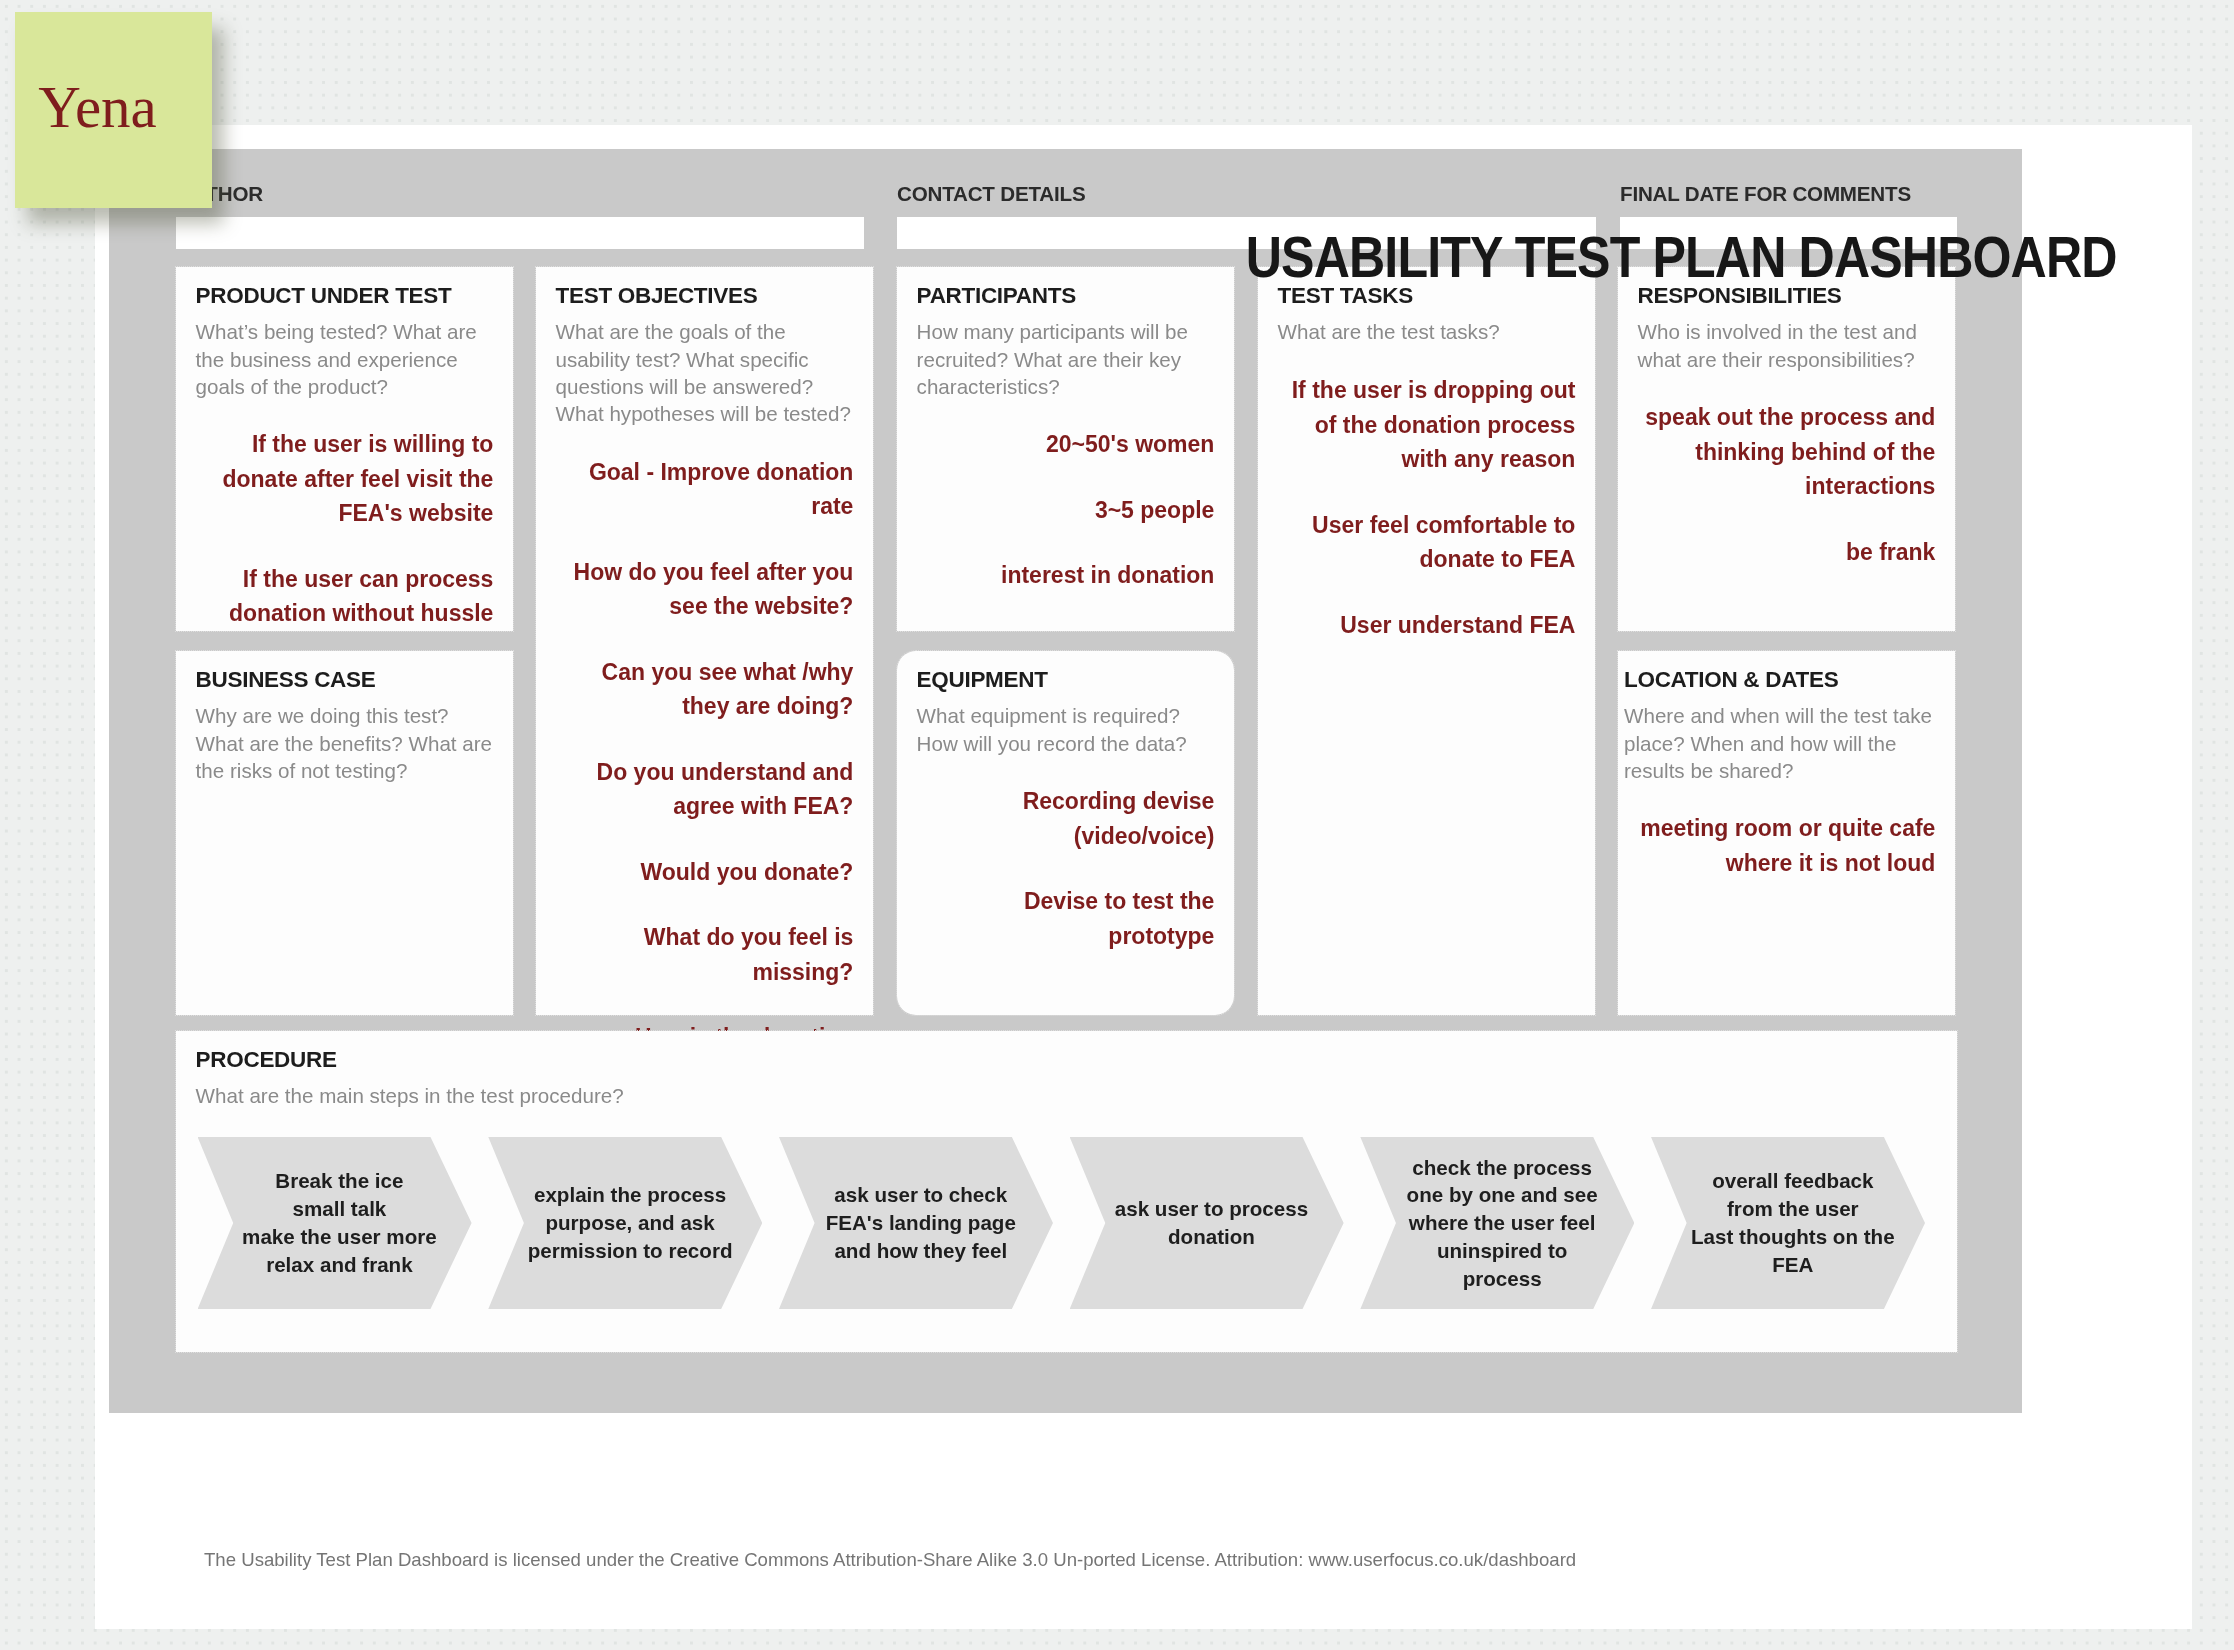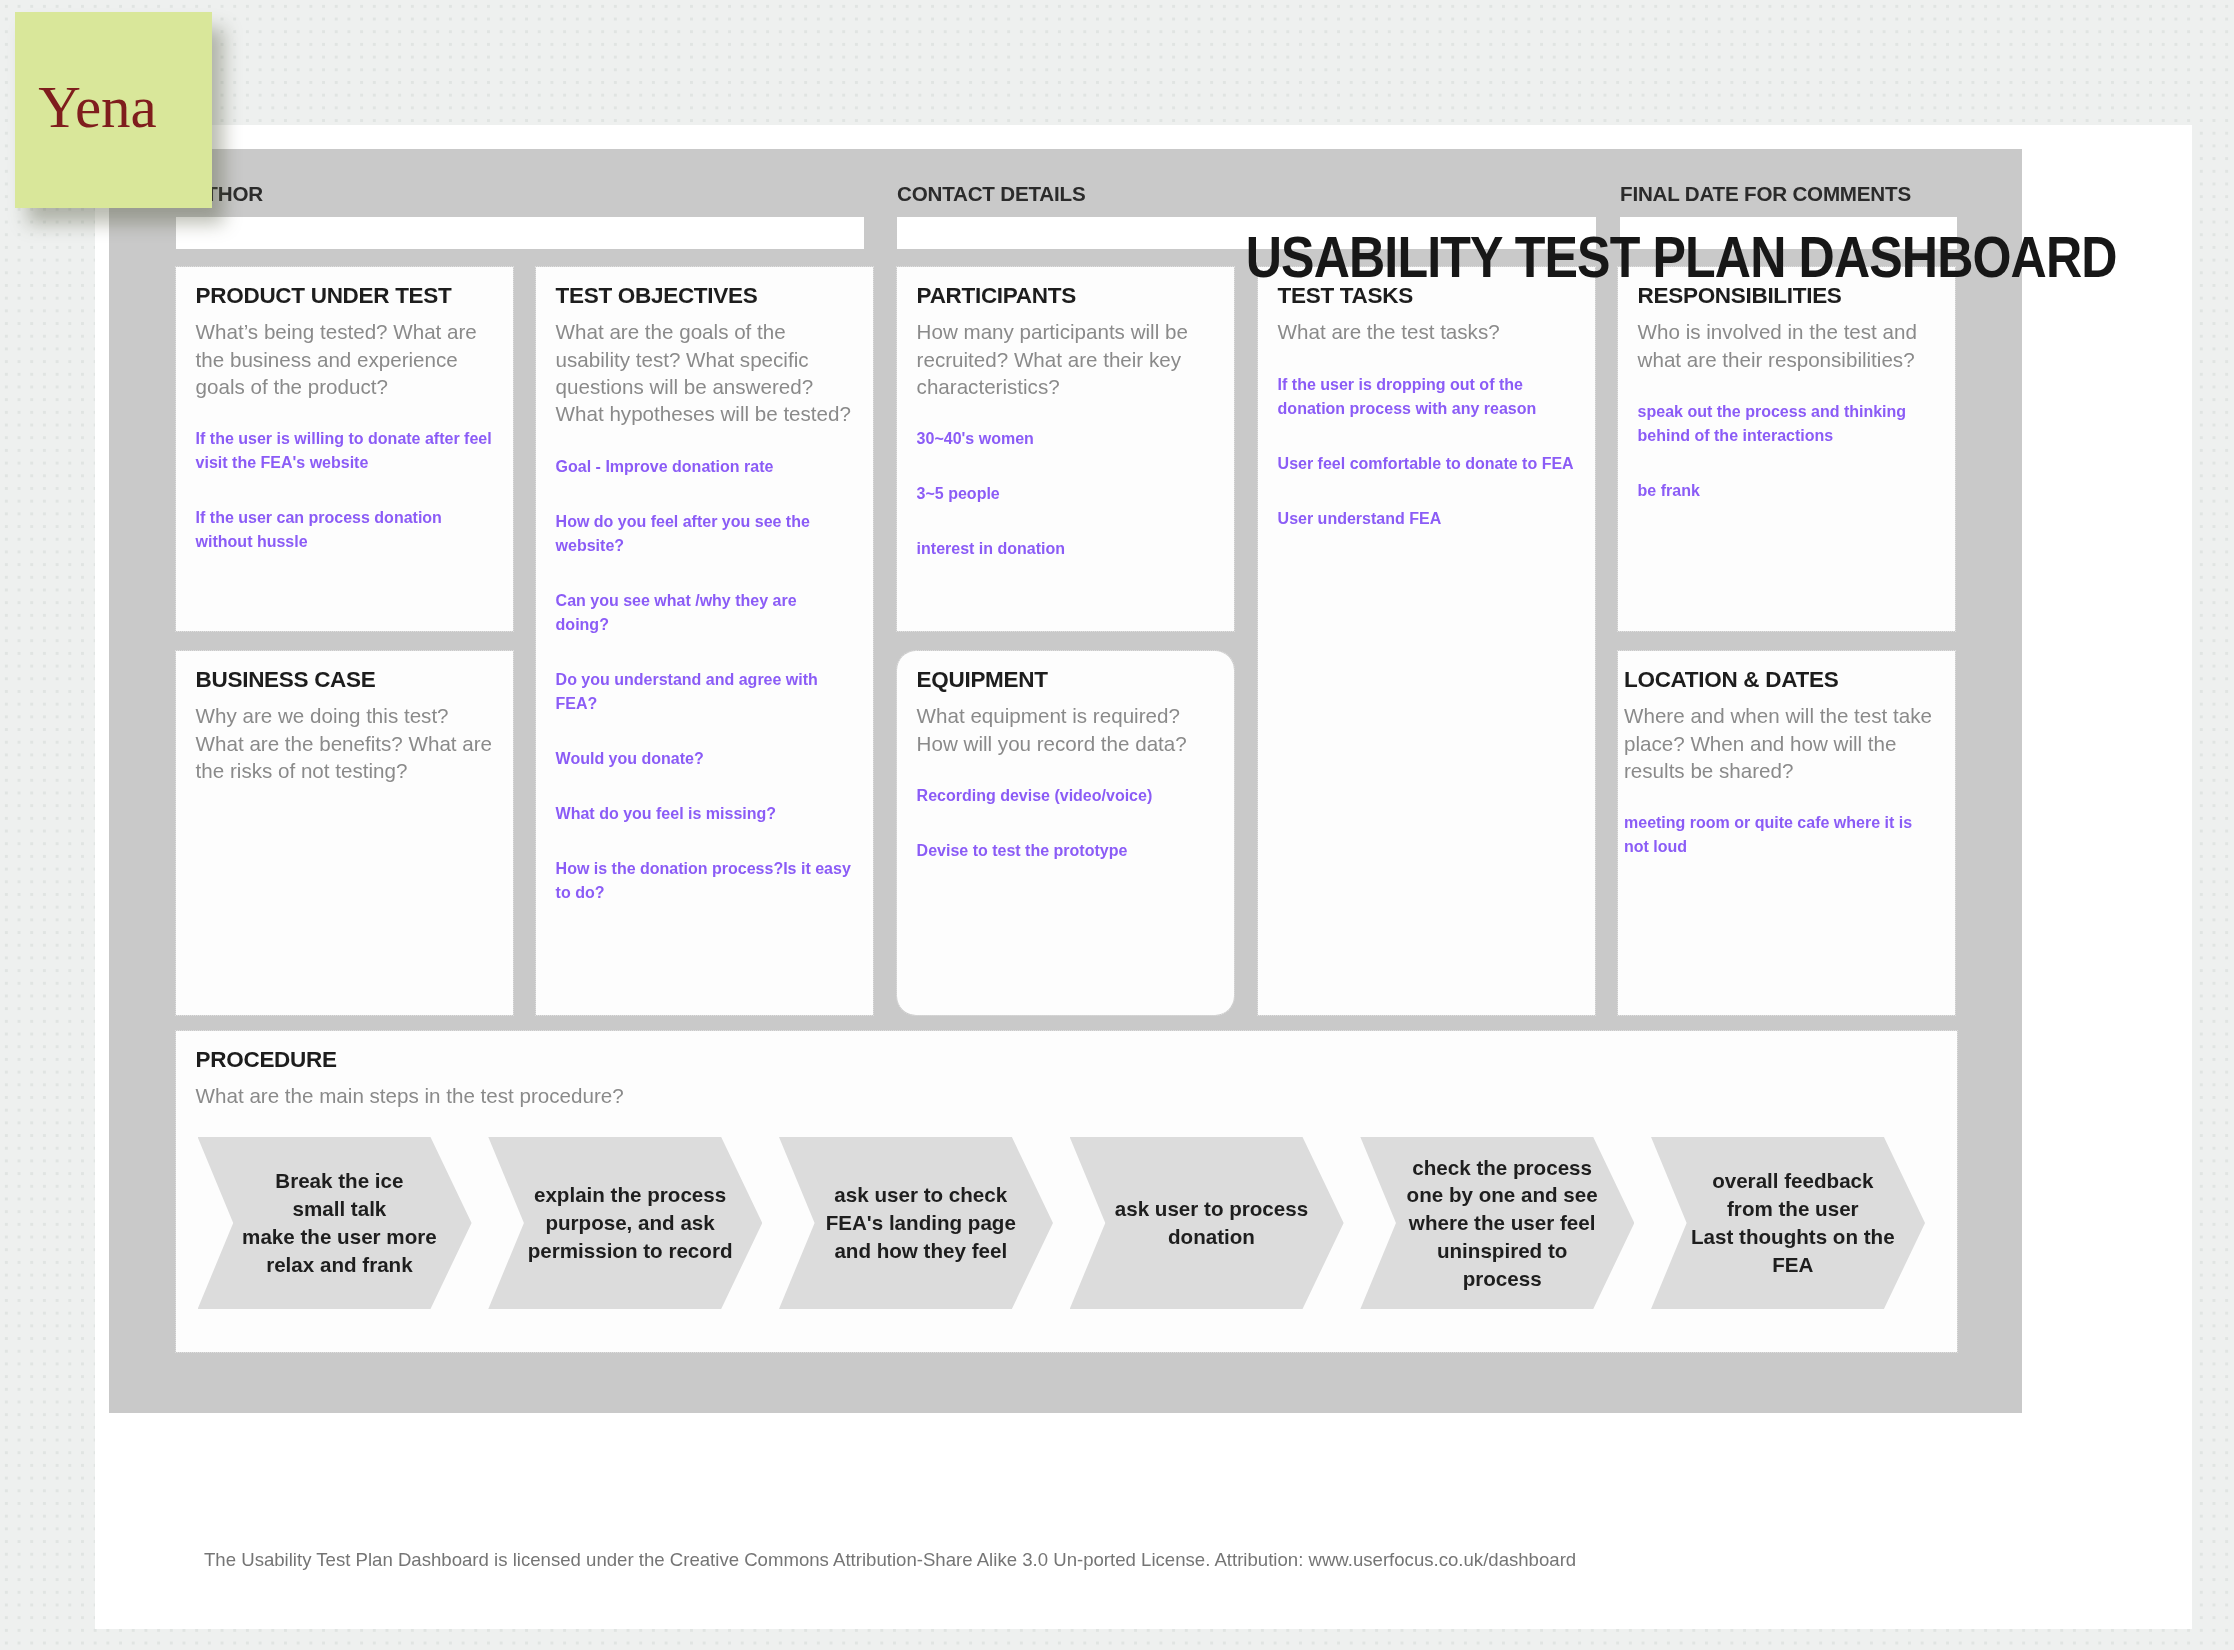--- a/index.html
+++ b/index.html
@@ -33,21 +33,21 @@
   #box-participants{left:788px;top:118px;width:337px;height:364px;}
   #box-tasks{left:1149px;top:118px;width:337px;height:748px;}
   #box-responsibilities{left:1509px;top:118px;width:337px;height:364px;}
   #box-business{left:67px;top:502px;width:337px;height:364px;}
   #box-equipment{left:788px;top:502px;width:337px;height:364px;border-radius:19px;}
   #box-location{left:1509px;top:502px;width:337px;height:364px;padding-left:6px;}
   #box-procedure{left:67px;top:882px;width:1781px;height:321px;}
   .box h3{margin:0;font-size:22.5px;font-weight:bold;color:#1d1d1d;letter-spacing:-0.3px;}
   .question{margin:9.8px 0 0;font-size:20.6px;line-height:1.32;color:#8a8a8a;}
   .answers{margin-top:27.4px;}
-  .answer{font-size:16px;font-weight:bold;color:#8b5cf6;text-align:left;line-height:1.5;
+  .answer{font-size:23px;font-weight:bold;color:#7f1d1d;text-align:right;line-height:1.5;
     margin:0 0 31px;white-space:pre-line;}
   .proc-steps{position:absolute;left:21.6px;top:106px;display:flex;gap:16.7px;}
   .chevron{width:274px;height:172px;background:#dcdcdc;flex:none;
     clip-path:polygon(0 0,85% 0,100% 50%,85% 100%,0 100%,13% 50%);
     display:flex;align-items:center;justify-content:center;text-align:center;
     font-weight:bold;font-size:20.6px;line-height:1.35;color:#1e1e1e;white-space:pre-line;
     padding:0 27.4px 0 37px;box-sizing:border-box;margin:0;}
   .footer{position:absolute;left:204px;top:1549px;font-size:18.6px;color:#757575;z-index:2;}
 </style>
 </head>
@@ -91,21 +91,21 @@
         <div class="answer">Would you donate?</div>
         <div class="answer">What do you feel is missing?</div>
         <div class="answer">How is the donation process?Is it easy to do?</div>
       </div>
   </section>
 
   <section class="box" id="box-participants">
     <h3>PARTICIPANTS</h3>
     <p class="question">How many participants will be recruited? What are their key characteristics?</p>
     <div class="answers">
-        <div class="answer">30~40's women</div>
+        <div class="answer">20~50's women</div>
         <div class="answer">3~5 people</div>
         <div class="answer">interest in donation</div>
       </div>
   </section>
 
   <section class="box" id="box-tasks">
     <h3>TEST TASKS</h3>
     <p class="question">What are the test tasks?</p>
     <div class="answers">
         <div class="answer">If the user is dropping out of the donation process with any reason</div>

